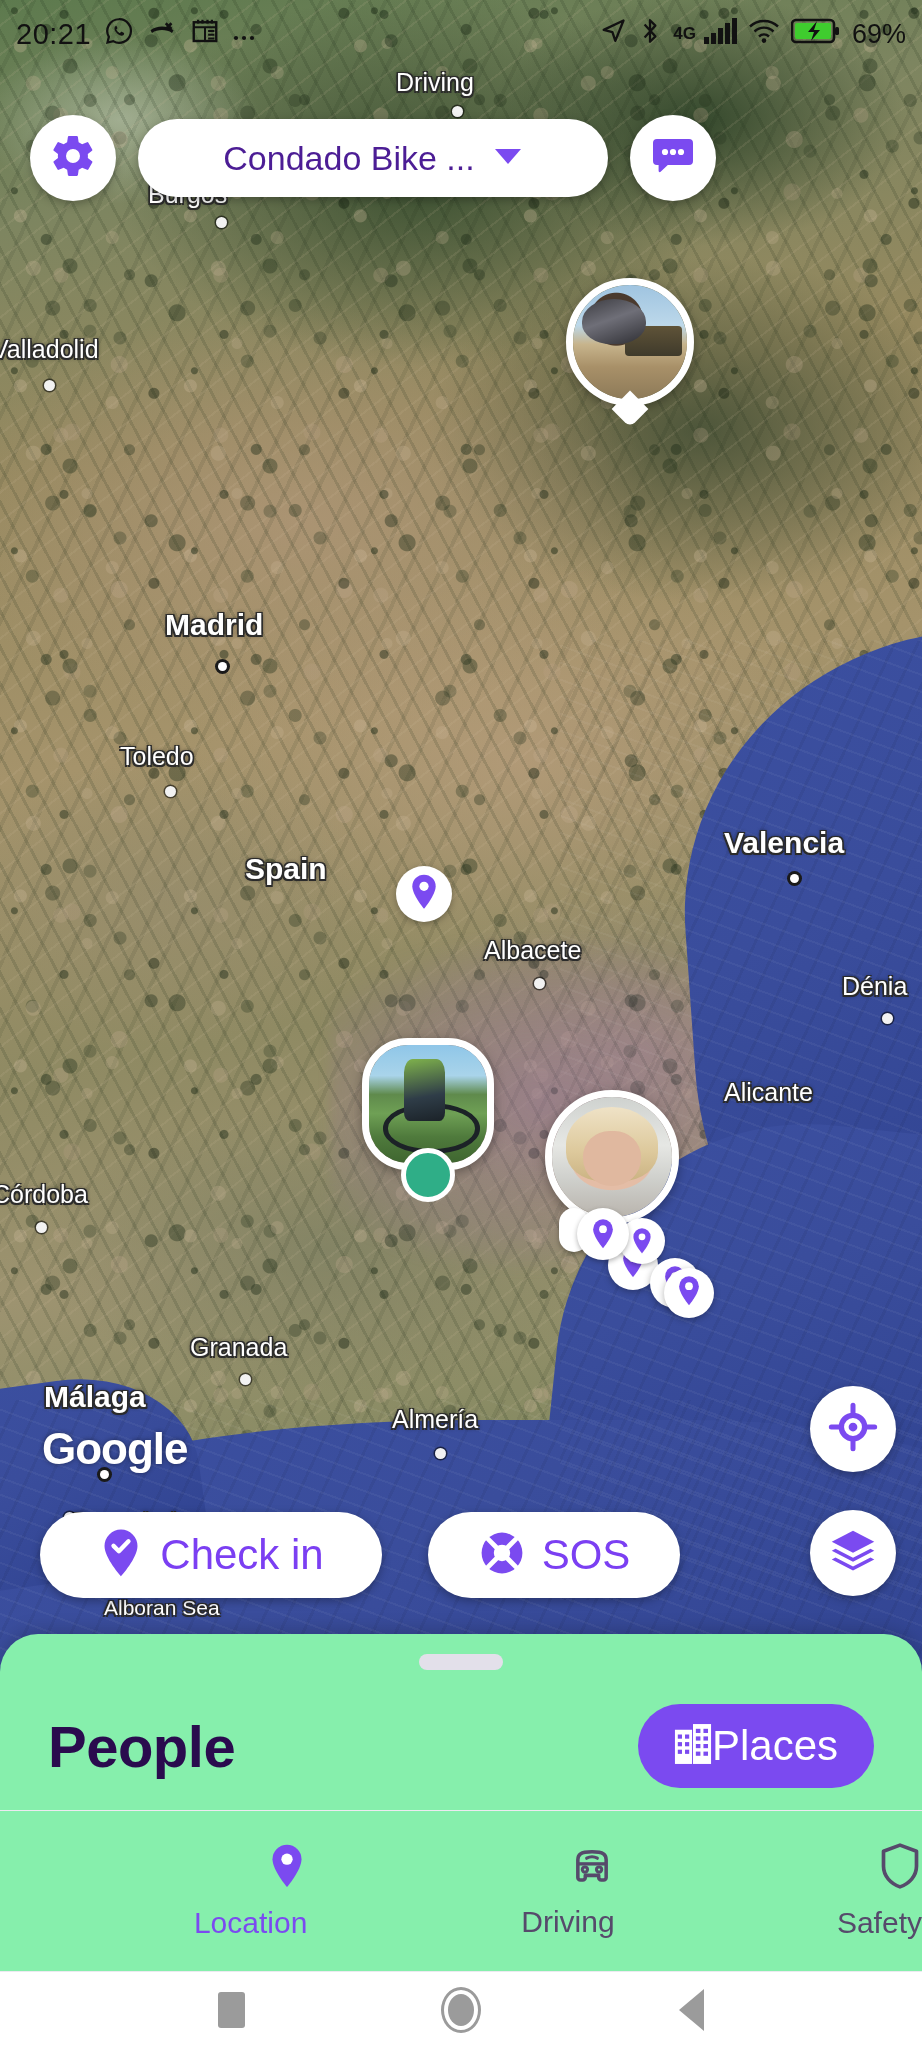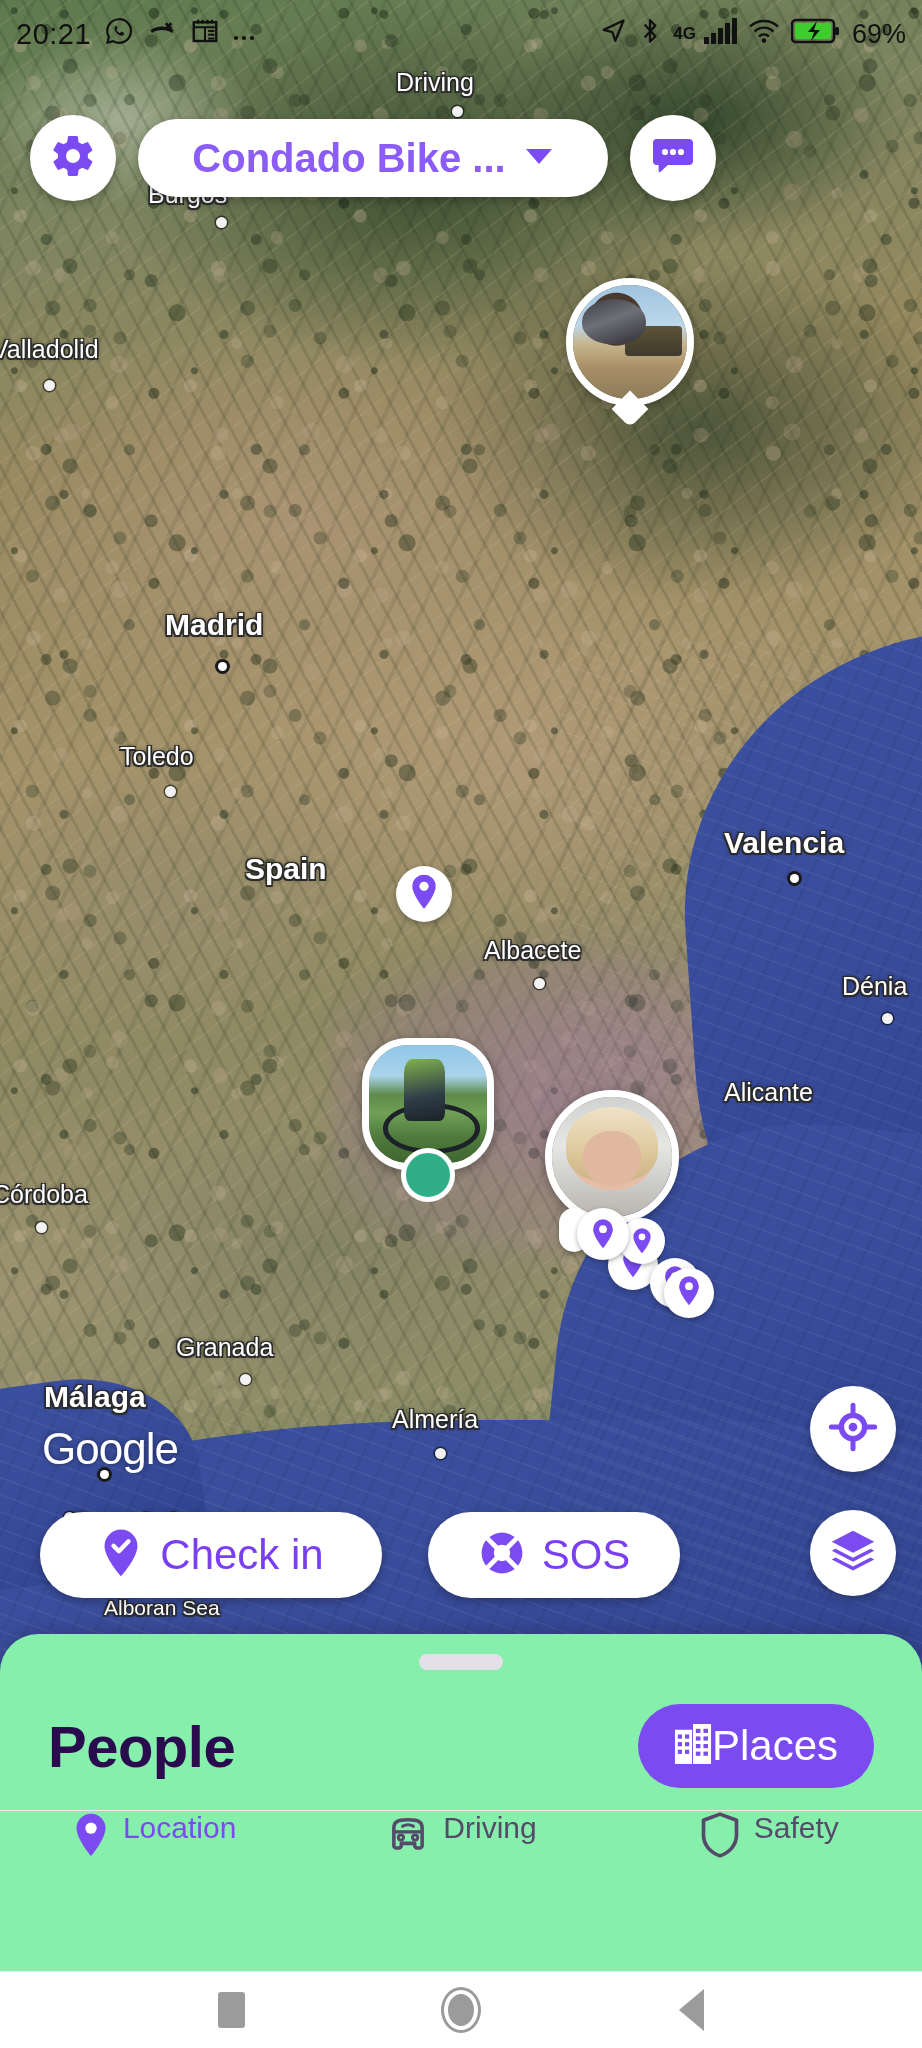--- a/index.html
+++ b/index.html
@@ -142,21 +142,21 @@
     box-shadow:0 0 0 3px #1a1a1a;
     width:9px;height:9px;
   }
 
   
   #google-wm {
     position:absolute;
     left:42px; top:1424px;
     font-family:"Liberation Sans", sans-serif;
     font-size:44px;
-    font-weight:400;
+    font-weight:700;
     color:#ffffff;
     letter-spacing:-1px;
     text-shadow:0 0 5px rgba(0,0,0,.45);
     pointer-events:none;
   }
 
   
   #statusbar {
     position:absolute; left:0; top:0; width:922px; height:68px;
     display:flex; align-items:center;
@@ -193,23 +193,23 @@
     background:#fff;
     border-radius:44px;
     display:flex; align-items:center; justify-content:center;
     gap:18px;
     box-shadow:0 3px 10px rgba(0,0,0,.28);
     padding:0 26px;
     cursor:pointer;
     max-width:470px;
   }
   #circle-name {
-    font-size:40px;
-    color:#8b5cf6;
-    font-weight:700;
+    font-size:34px;
+    color:#4c1d95;
+    font-weight:400;
     white-space:nowrap;
     overflow:hidden;
   }
 
   
   .avatar-marker {
     position:absolute;
     z-index:20;
     cursor:pointer;
   }
@@ -389,22 +389,22 @@
   }
 
   
   #bottomnav {
     position:absolute;
     left:0; top:177px; width:922px; height:160px;
     display:flex;
   }
   .navitem {
     flex:1 1 0;
-    display:flex; flex-direction:row;
-    align-items:flex-start; justify-content:center;
+    display:flex; flex-direction:column;
+    align-items:flex-end; justify-content:center;
     gap:12px;
     cursor:pointer;
   }
   .navlabel {
     font-size:30px;
     color:#564a6b;
   }
   .navitem.active .navlabel { color:#7b4af0; }
   #nav-divider {
     position:absolute; left:0; top:337px; width:922px; height:1px;
@@ -467,21 +467,21 @@
         <div class="maplabel big" style="left: 245px; top: 852px;">Spain</div>
         <div class="maplabel" style="left: 484px; top: 936px;">Albacete</div>
         <div class="citydot" style="left: 534px; top: 978px;"></div>
         <div class="maplabel big" style="left: 724px; top: 826px;">Valencia</div>
         <div class="citydot ring" style="left: 790px; top: 874px;"></div>
         <div class="maplabel" style="left: 842px; top: 972px;">Dénia</div>
         <div class="citydot" style="left: 882px; top: 1013px;"></div>
         <div class="maplabel" style="left: 724px; top: 1078px;">Alicante</div>
         <div class="maplabel" style="left: -8px; top: 1180px;">Córdoba</div>
         <div class="citydot" style="left: 36px; top: 1222px;"></div>
-        <div class="maplabel" style="left: 176px; top: 1333px;">Granada</div>
+        <div class="maplabel" style="left: 190px; top: 1333px;">Granada</div>
         <div class="citydot" style="left: 240px; top: 1374px;"></div>
         <div class="maplabel" style="left: 392px; top: 1405px;">Almería</div>
         <div class="citydot" style="left: 435px; top: 1448px;"></div>
         <div class="maplabel big" style="left: 44px; top: 1380px;">Málaga</div>
         <div class="citydot ring" style="left: 100px; top: 1470px;"></div>
         <div class="maplabel" style="left: 72px; top: 1508px;">Fuengirola</div>
         <div class="citydot" style="left: 64px; top: 1512px;"></div>
         <div class="maplabel sea-name" style="left: 104px; top: 1596px;">Alboran Sea</div>
       </div>
 

